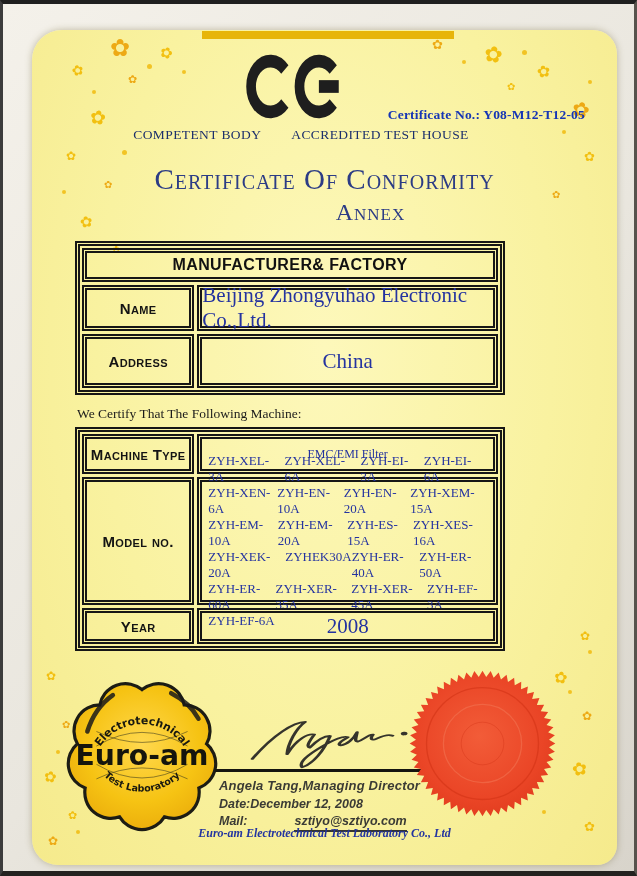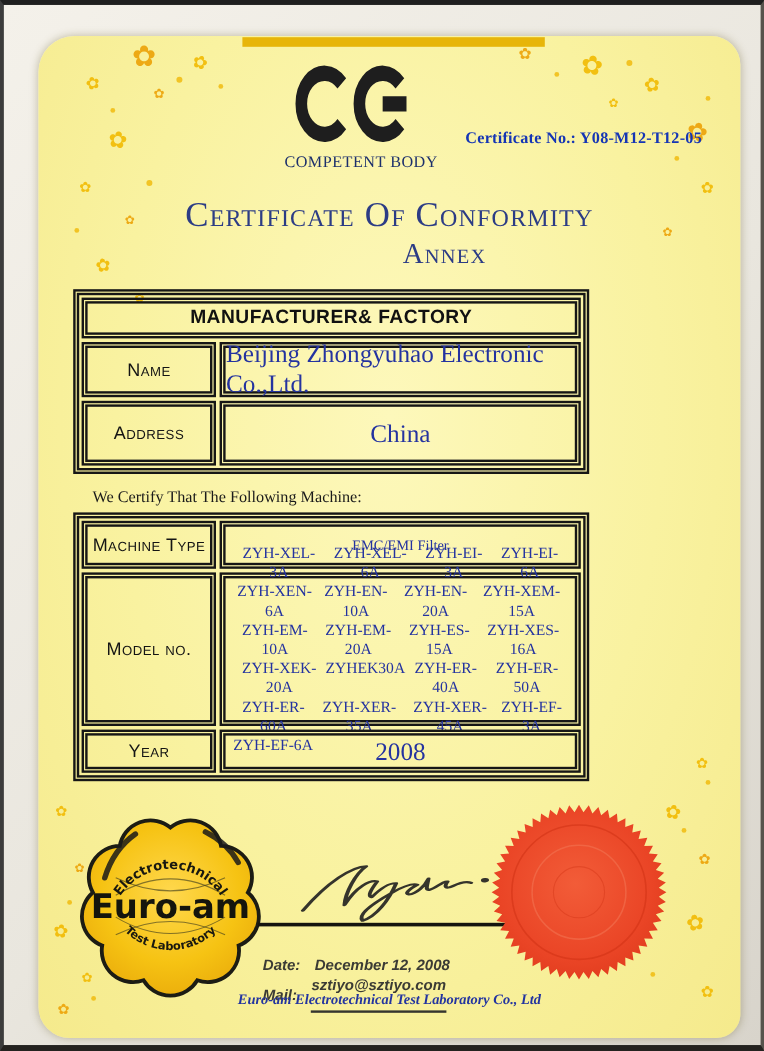--- a/index.html
+++ b/index.html
@@ -16,39 +16,39 @@
   .fl{position:absolute;line-height:1;opacity:.92;}
   .dot{position:absolute;background:#f0b806;border-radius:50%;opacity:.8;}
   .goldbar{position:absolute;left:170px;top:1px;width:252px;height:8px;background:#e7b509;}
   .certno{position:absolute;top:77px;right:32px;font:bold 13.5px "Liberation Serif",serif;color:#1535b5;letter-spacing:.2px;}
   .bodyline{position:absolute;top:97px;left:75px;width:388px;display:flex;gap:30px;justify-content:center;
     font:13.5px "Liberation Serif",serif;color:#1c2f6b;letter-spacing:.4px;}
   .title{position:absolute;top:133px;left:0;width:100%;text-align:center;
     font-family:"Liberation Serif",serif;font-variant:small-caps;font-size:29px;color:#2c3c85;letter-spacing:1px;}
   .subtitle{position:absolute;top:169px;left:0;width:100%;text-align:center;
     font-family:"Liberation Serif",serif;font-variant:small-caps;font-size:24px;color:#2c3c85;letter-spacing:1px;padding-left:46px;}
-  .ctable{position:absolute;left:29px;width:430px;display:grid;grid-template-columns:27% 1fr;
+  .ctable{position:absolute;left:43px;width:430px;display:grid;grid-template-columns:27% 1fr;
     gap:3px;border:5px double #161616;padding:2px;box-sizing:border-box;background:transparent;}
   .cell{border:5px double #161616;display:flex;align-items:center;justify-content:center;box-sizing:border-box;}
   .span2{grid-column:1/3;}
   .thead{font:bold 16px "Liberation Sans",sans-serif;color:#111;letter-spacing:.4px;}
-  .lbl{font-family:"Liberation Sans",sans-serif;font-weight:normal;font-variant:small-caps;font-size:15px;color:#141414;letter-spacing:.4px;}
+  .lbl{font-family:"Liberation Sans",sans-serif;font-weight:bold;font-variant:small-caps;font-size:15px;color:#141414;letter-spacing:.4px;}
   .val{font-family:"Liberation Serif",serif;font-size:21px;color:#2433a0;}
   .addrcell{flex-direction:column;justify-content:space-evenly;}
   .certify{position:absolute;left:45px;top:376px;font:13.5px "Liberation Serif",serif;color:#1b1b1b;}
   .modelcell{flex-direction:column;justify-content:center;align-items:stretch;padding:2px 6px;}
   .mline{display:flex;justify-content:space-between;font:13px "Liberation Serif",serif;color:#2433a0;line-height:16px;}
   .mline.single{justify-content:flex-start;}
   .sig-svg{position:absolute;left:213px;top:684px;transform:rotate(-6deg);}
   .sigline{position:absolute;left:183px;top:739px;width:241px;height:2.5px;background:#15150f;}
   .signer{position:absolute;left:187px;top:748px;font:bold italic 13px "Liberation Sans",sans-serif;
     font-style:italic;color:#3b3b35;letter-spacing:.2px;}
-  .inforow{position:absolute;left:187px;display:flex;gap:12px;
-    font:bold italic 12.5px "Liberation Sans",sans-serif;font-style:italic;color:#3b3b35;align-items:center;}
-  .maillink{border-bottom:2px solid #35352f;padding-bottom:14px;}
+  .inforow{position:absolute;left:187px;display:flex;gap:0;
+    font:bold italic 12.5px "Liberation Sans",sans-serif;font-style:italic;color:#3b3b35;}
+  .maillink{border-bottom:2px solid #35352f;padding-bottom:2px;margin-left:47px;}
   .footer{position:absolute;left:0;top:796px;width:100%;display:flex;justify-content:center;gap:16px;
     font:bold italic 12px "Liberation Serif",serif;font-style:italic;color:#2334a0;align-items:center;}
 </style>
 </head>
 <body>
 
 <div class="photo">
   <div class="sheet">
 
     <div id="decor" class="abs" style="left:0;top:0;width:100%;height:100%;pointer-events:none;">
@@ -101,38 +101,39 @@
     <svg class="abs" style="left:213px;top:23px;" width="107" height="67" viewBox="0 0 210 100" preserveAspectRatio="none">
       <path d="M78.2 24.6 A38 38 0 1 0 78.2 75.4" fill="none" stroke="#1e1e1e" stroke-width="19"></path>
       <path d="M173.2 24.6 A38 38 0 1 0 173.2 75.4" fill="none" stroke="#1e1e1e" stroke-width="19"></path>
       <path d="M145 50 H 184" fill="none" stroke="#1e1e1e" stroke-width="19"></path>
     </svg>
 
     <div class="certno">Certificate No.: Y08-M12-T12-05</div>
 
     <div class="bodyline">
       <span>COMPETENT BODY</span>
+      <span>ACCREDITED TEST HOUSE</span>
     </div>
 
     <div class="title">Certificate Of Conformity</div>
     <div class="subtitle">Annex</div>
 
     <div class="ctable" style="top:211px;grid-template-rows:34px 46px 54px;">
       <div class="cell span2 thead">MANUFACTURER&amp; FACTORY</div>
       <div class="cell lbl">Name</div>
       <div class="cell val">Beijing Zhongyuhao Electronic Co.,Ltd.</div>
       <div class="cell lbl">Address</div>
       <div class="cell val addrcell">
         <span>China</span>
       </div>
     </div>
 
     <div class="certify">We Certify That The Following Machine:</div>
 
-    <div class="ctable" style="top:397px;grid-template-rows:40px 128px 36px;text-align:center;">
+    <div class="ctable" style="top:397px;grid-template-rows:40px 128px 36px;">
       <div class="cell lbl">Machine Type</div>
       <div class="cell val" style="font-size:12px">EMC/EMI Filter</div>
       <div class="cell lbl">Model no.</div>
       <div class="cell modelcell">
         <div class="mline">
           <span>ZYH-XEL-3A</span>
           <span>ZYH-XEL-6A</span>
           <span>ZYH-EI-3A</span>
           <span>ZYH-EI-6A</span>
         </div>
@@ -193,20 +194,21 @@
         <textPath href="#tp-bot" startOffset="50%" text-anchor="middle">Test Laboratory</textPath>
       </text>
     </svg>
 
     <svg class="sig-svg" width="175" height="52" viewBox="0 0 180 100" preserveAspectRatio="none">
       <path d="M6 70 C30 28 52 8 64 10 C54 20 44 48 42 68 C54 40 66 32 72 36 C66 48 62 58 66 60 C74 48 82 40 88 42 C80 68 68 92 56 96 C52 86 64 72 84 56 C94 48 102 44 106 48 C98 54 94 60 98 62 C104 62 112 52 116 40 C114 52 112 58 116 58 C122 56 128 46 132 48 C128 56 130 60 136 56 C142 52 148 50 152 54" fill="none" stroke="#35342c" stroke-width="3.5" stroke-linecap="round" stroke-linejoin="round"></path>
       <circle cx="164" cy="52" r="3.5" fill="#35342c"></circle>
     </svg>
     <div class="sigline"></div>
 
+    <div class="signer">Angela Tang,Managing Director</div>
 
     <div class="inforow" style="top:767px;">
       <span>Date:</span>
       <span>December 12, 2008</span>
     </div>
     <div class="inforow" style="top:784px;">
       <span>Mail:</span>
       <span class="maillink">sztiyo@sztiyo.com</span>
     </div>
 

